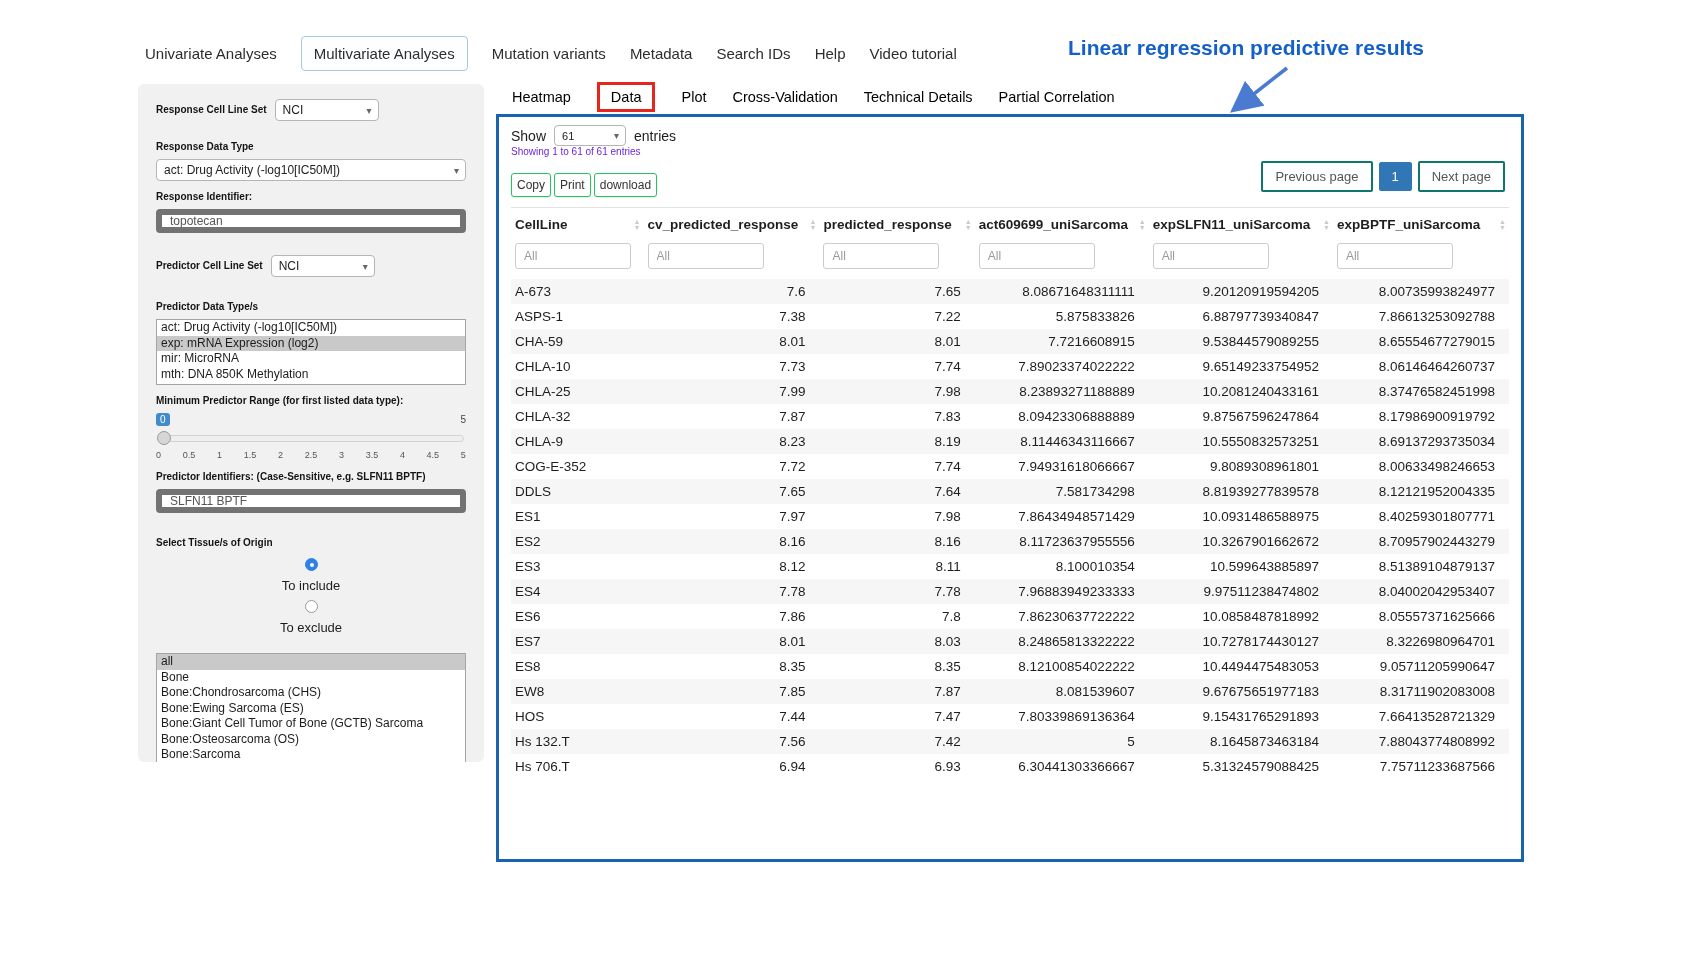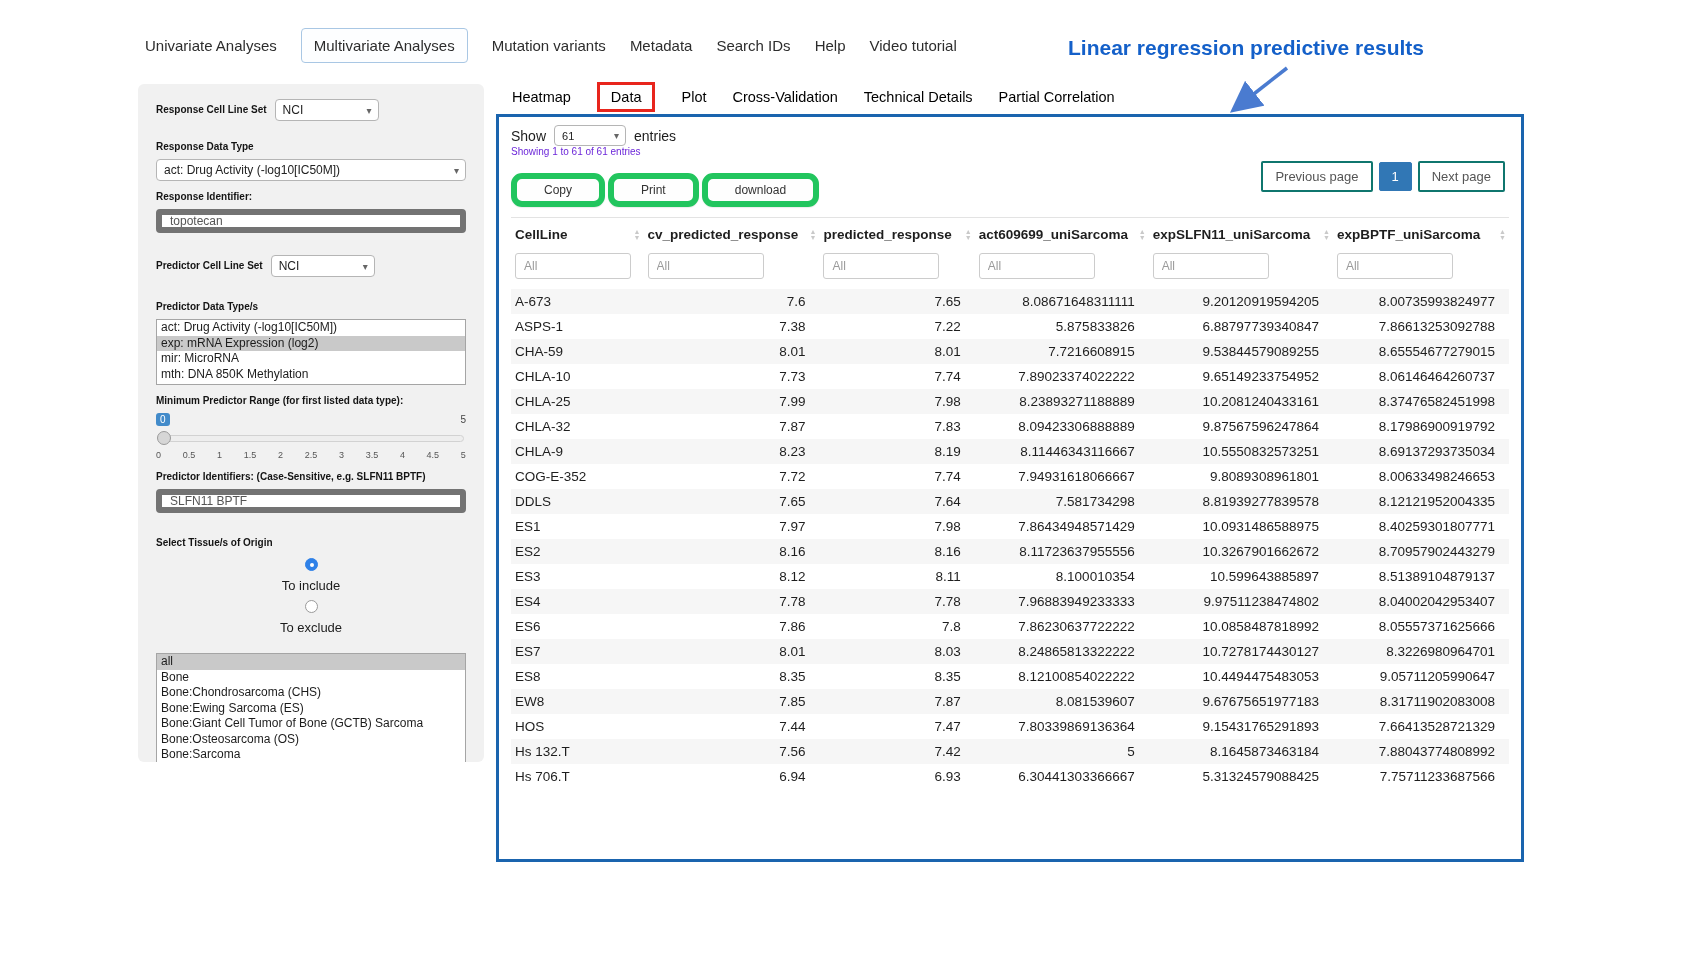--- a/index.html
+++ b/index.html
@@ -4,21 +4,21 @@
 <style>
 * { box-sizing: border-box; }
 html, body { margin:0; padding:0; }
 body {
   width:1700px; height:956px; position:relative; overflow:hidden;
   background:#ffffff; color:#222;
   font-family:"Liberation Sans", sans-serif;
 }
 
 
-.top-nav { position:absolute; left:145px; top:28px; display:flex; align-items:center; font-size:15px; color:#2d2d2d; }
+.top-nav { position:absolute; left:145px; top:36px; display:flex; align-items:center; font-size:15px; color:#2d2d2d; }
 .nav-item { margin-right:24px; padding:8px 0; cursor:pointer; white-space:nowrap; }
 .nav-item.active { border:1px solid #a9c7e4; border-radius:4px; padding:8px 12px; background:#fdfeff; }
 
 
 .annotation-title { position:absolute; left:1068px; top:36px; font-size:21px; font-weight:bold; color:#1460c9; white-space:nowrap; }
 .annotation-arrow { position:absolute; left:1224px; top:62px; }
 
 
 .sidebar { position:absolute; left:138px; top:84px; width:346px; height:678px; background:#f1f1f1; border-radius:6px; padding:15px 18px; font-size:13px; overflow:hidden; }
 .fld-label { font-weight:bold; font-size:10px; color:#141414; line-height:16px; }
@@ -53,21 +53,21 @@
 .tab { color:#000000; margin-right:26px; cursor:pointer; white-space:nowrap; }
 .tab-active-box { border:3px solid #e8251d; padding:4px 11px; }
 .panel { position:absolute; left:496px; top:114px; width:1028px; height:748px; border:3px solid #1a64ae; background:#fff; padding:6px 12px 0 12px; }
 .show-row { display:flex; align-items:center; gap:8px; font-size:14px; margin-top:2px; color:#1c1c1c; }
 .mini-select { width:72px; height:21px; font-size:11px; }
 .showing { font-size:10px; color:#6d28d9; }
 .pagination { position:absolute; top:44px; right:16px; display:flex; align-items:center; font-size:13px; }
 .page-btn { border:2px solid #0f766e; background:#fff; color:#555; padding:6px 12px; border-radius:2px; cursor:pointer; white-space:nowrap; }
 .page-current { background:#3177b5; border:1px solid #3177b5; color:#fff; padding:6px 12px; margin:0 6px; border-radius:2px; cursor:pointer; }
 .btn-row { margin-top:16px; display:flex; gap:3px; }
-.tool-btn { font-size:12px; color:#333; background:#fefefe; border:6px solid #22c55e; border-radius:11px; padding:4px 27px; cursor:pointer; box-shadow:0 1px 1px rgba(0,0,0,0.08); }
+.tool-btn { font-size:12px; color:#333; background:#fefefe; border:1px solid #22c55e; border-radius:3px; padding:4px 5px; cursor:pointer; box-shadow:0 1px 1px rgba(0,0,0,0.08); }
 
 
 .data-table { width:100%; margin-top:10px; border-collapse:collapse; table-layout:fixed; font-size:13.5px; color:#1e1e1e; }
 .data-table thead th { position:relative; text-align:left; font-weight:bold; padding:9px 18px 9px 4px; font-size:13.5px; border-top:1px solid #e3e3e3; }
 .sort-icon { position:absolute; right:3px; top:50%; transform:translateY(-50%); display:flex; flex-direction:column; line-height:6px; font-size:7px; color:#c9c9c9; cursor:pointer; }
 .filter-cell { padding:2px 4px 10px 4px; }
 .filter-input { width:116px; height:26px; border:1px solid #ccc; border-radius:3px; font-size:12px; padding:0 8px; color:#444; font-family:"Liberation Sans", sans-serif; background:#fff; }
 .filter-input::placeholder { color:#9a9a9a; }
 .data-table tbody td { padding:5px 4px; height:16px; overflow:hidden; white-space:nowrap; }
 .data-table tbody td.num { text-align:right; padding-right:14px; }

